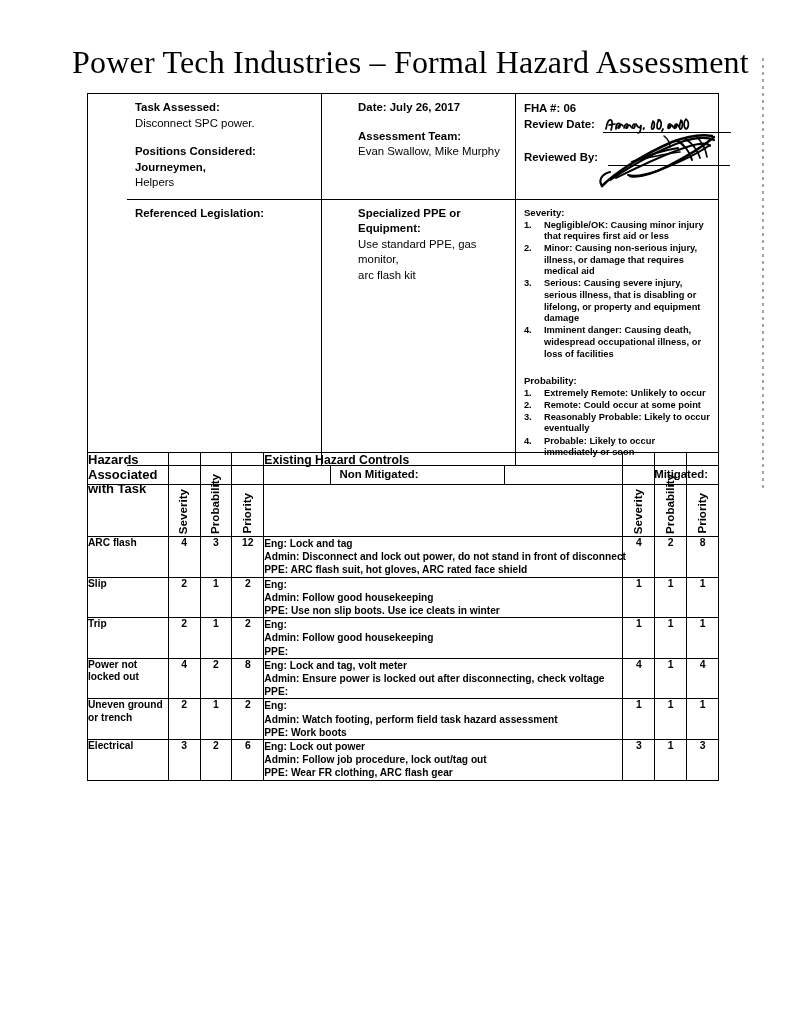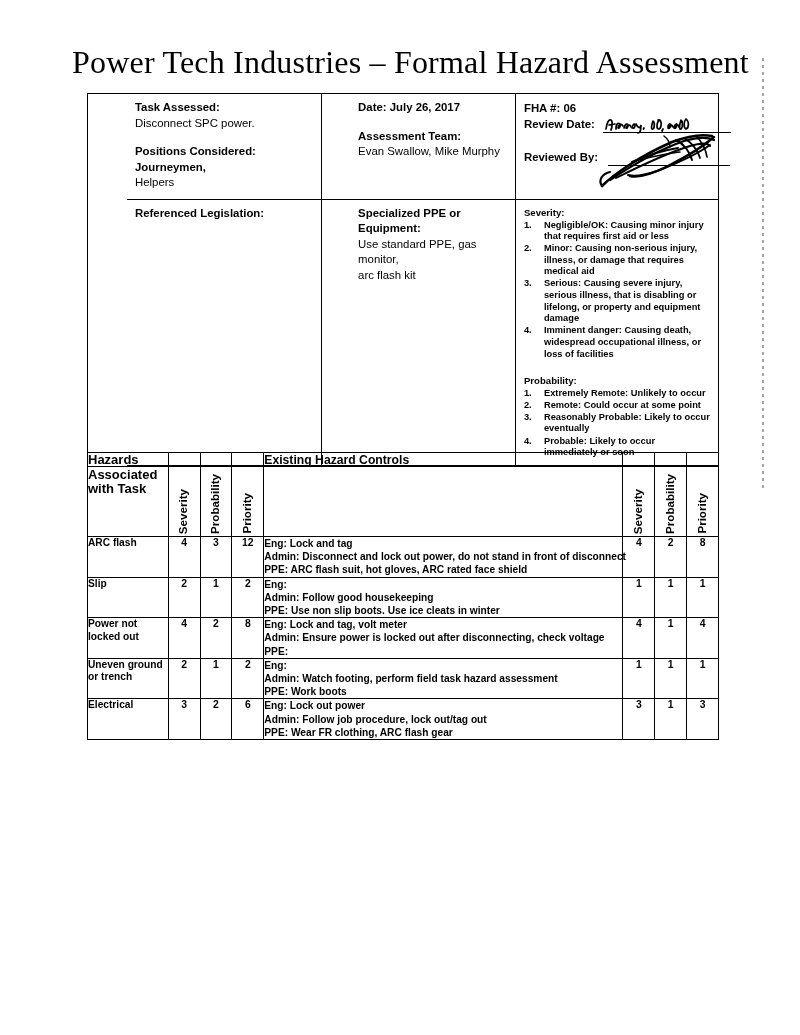--- a/index.html
+++ b/index.html
@@ -374,20 +374,25 @@
           <span class="legend-txt">Reasonably Probable:  Likely to occur eventually</span>
         </li>
         <li>
           <span class="legend-num">4.</span>
           <span class="legend-txt">Probable:  Likely to occur immediately or soon</span>
         </li>
       </ul>
     </div>
   </div>
 
+  <div class="mit-row">
+    <div class="mit-left"></div>
+    <div class="mit-mid">Non Mitigated:</div>
+    <div class="mit-right">Mitigated:</div>
+  </div>
 </div>
 
 <div style="position:absolute; left:87px; top:452px; width:632px;">
   <table class="hazards">
     <thead>
       <tr>
         <th class="w-haz hdr-left">Hazards Associated with Task</th>
         <th class="w-num rot">
           <span class="vtext">Severity</span>
         </th>
@@ -432,20 +437,34 @@
         <td class="controls">
           <div>Eng:</div>
           <div>Admin:  Follow good housekeeping</div>
           <div>PPE: Use non slip boots.  Use ice cleats in winter</div>
         </td>
         <td class="score">1</td>
         <td class="score">1</td>
         <td class="score">1</td>
       </tr>
       <tr>
+        <td class="hazname">Trip</td>
+        <td class="score">2</td>
+        <td class="score">1</td>
+        <td class="score">2</td>
+        <td class="controls">
+          <div>Eng:</div>
+          <div>Admin:  Follow good housekeeping</div>
+          <div>PPE:</div>
+        </td>
+        <td class="score">1</td>
+        <td class="score">1</td>
+        <td class="score">1</td>
+      </tr>
+      <tr>
         <td class="hazname">Power not locked out</td>
         <td class="score">4</td>
         <td class="score">2</td>
         <td class="score">8</td>
         <td class="controls">
           <div>Eng:  Lock and tag, volt meter</div>
           <div>Admin:  Ensure power is locked out after disconnecting, check voltage</div>
           <div>PPE:</div>
         </td>
         <td class="score">4</td>

